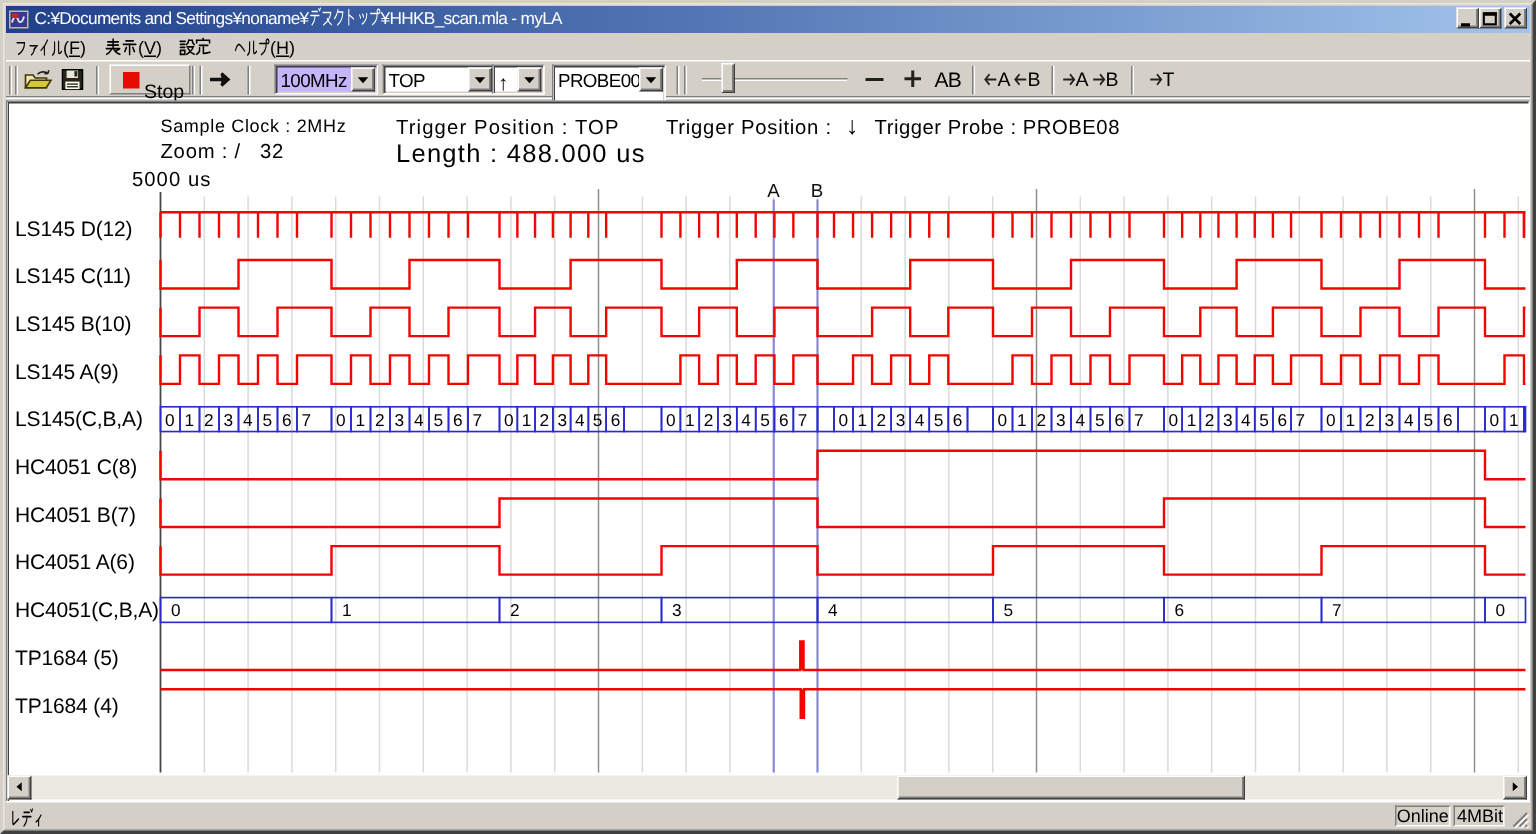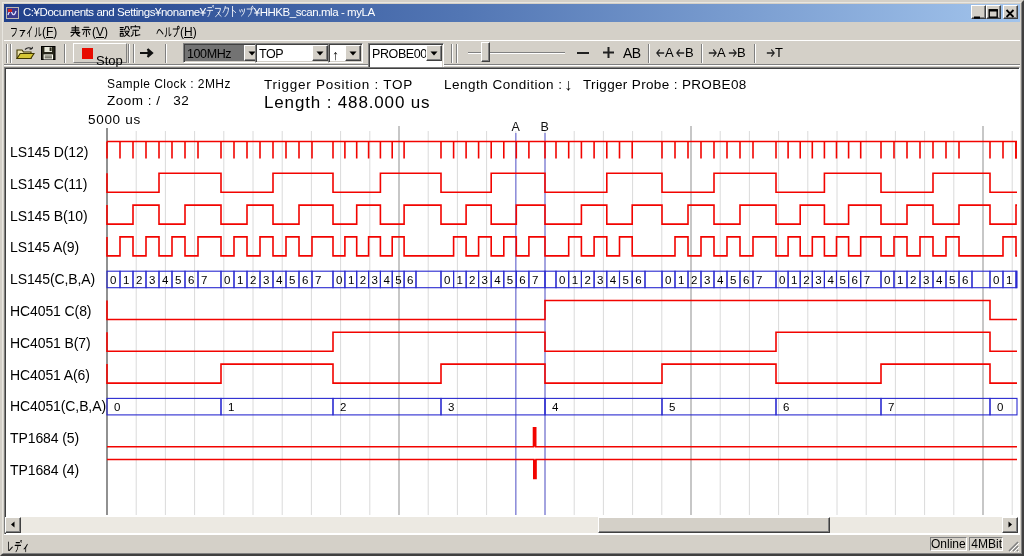--- a/index.html
+++ b/index.html
@@ -124,21 +124,21 @@
 <div class="ab" style="left:73px;top:43px;width:54px;height:20px;border-top:1px solid #fff;border-left:1px solid #fff;border-right:1px solid #808080;border-bottom:1px solid #808080"></div>
 <div class="ab" style="left:82px;top:48px;width:11px;height:11px;background:#e80b00"></div>
 <div class="ab" style="left:96px;top:53px;font-size:13px">Stop</div>
 <div class="ab sep" style="left:128px;top:44px;height:19px"></div>
 <div class="ab sep" style="left:133px;top:44px;height:19px"></div>
 <svg class="ab" style="left:139px;top:47px" width="19" height="12">
     <path d="M1,6 H12 M8.5,2 L13,6 L8.5,10" stroke="#111" stroke-width="2.2" fill="none"></path>
     <path d="M13,6 L8.5,2 L8.5,10 Z" fill="#111"></path>
   </svg>
 <div class="ab sep" style="left:165px;top:44px;height:19px"></div>
-<div class="ab" style="left:183px;top:43px;width:79px;height:20px;background:#737373;border-top:1px solid #808080;border-left:1px solid #808080;border-right:1px solid #fff;border-bottom:1px solid #fff;box-shadow:inset 1px 1px 0 #404040,inset -1px -1px 0 #d4d0c8">
+<div class="ab" style="left:183px;top:43px;width:69px;height:20px;background:#c4b5fd;border-top:1px solid #808080;border-left:1px solid #808080;border-right:1px solid #fff;border-bottom:1px solid #fff;box-shadow:inset 1px 1px 0 #404040,inset -1px -1px 0 #d4d0c8">
     <div style="position:absolute;left:3px;top:3px;font-size:12.5px;letter-spacing:-0.4px;white-space:nowrap">100MHz</div>
     <div class="raised" style="position:absolute;right:1px;top:1px;width:16px;height:16px"><svg width="14" height="14">
         <path d="M3.5,5.5 L10.5,5.5 L7,9.5 Z" fill="#000"></path>
       </svg></div>
   </div>
 <div class="ab" style="left:255px;top:43px;width:75px;height:20px;background:#fff;border-top:1px solid #808080;border-left:1px solid #808080;border-right:1px solid #fff;border-bottom:1px solid #fff;box-shadow:inset 1px 1px 0 #404040,inset -1px -1px 0 #d4d0c8">
     <div style="position:absolute;left:3px;top:3px;font-size:12.5px;letter-spacing:-0.4px;white-space:nowrap">TOP</div>
     <div class="raised" style="position:absolute;right:1px;top:1px;width:16px;height:16px"><svg width="14" height="14">
         <path d="M3.5,5.5 L10.5,5.5 L7,9.5 Z" fill="#000"></path>
       </svg></div>
@@ -178,21 +178,21 @@
 <div class="ab" style="left:728px;top:45px;font-size:13px;letter-spacing:-0.5px"><svg width="9" height="12" viewBox="0 0 11 12" preserveAspectRatio="none" style="vertical-align:-1.5px">
       <path d="M1,6 H10 M6.5,2.5 L10,6 L6.5,9.5" stroke="#222" stroke-width="1.3" fill="none"></path>
     </svg>B</div>
 <div class="ab sep" style="left:754px;top:44px;height:19px"></div>
 <div class="ab" style="left:766px;top:45px;font-size:13px;letter-spacing:-0.5px"><svg width="9" height="12" viewBox="0 0 11 12" preserveAspectRatio="none" style="vertical-align:-1.5px">
       <path d="M1,6 H10 M6.5,2.5 L10,6 L6.5,9.5" stroke="#222" stroke-width="1.3" fill="none"></path>
     </svg>T</div>
 <div class="ab" style="left:4px;top:67px;width:1016px;height:468px;background:#fff;border-top:1px solid #808080;border-left:1px solid #808080;border-right:1px solid #fff;border-bottom:1px solid #fff;box-shadow:inset 1px 1px 0 #404040"></div>
 <div class="ab" style="left:107px;top:77px;font-size:12px;letter-spacing:0.45px">Sample Clock : 2MHz</div>
 <div class="ab" style="left:264px;top:77px;font-size:13.5px;letter-spacing:0.75px">Trigger Position : TOP</div>
-<div class="ab" style="left:444px;top:77px;font-size:13.5px;letter-spacing:0.5px">Length Condition :</div>
+<div class="ab" style="left:444px;top:77px;font-size:13.5px;letter-spacing:0.5px">Trigger Position :</div>
 <div class="ab" style="left:564px;top:75px;font-size:16.5px">↓</div>
 <div class="ab" style="left:583px;top:77px;font-size:13.5px;letter-spacing:0.35px">Trigger Probe : PROBE08</div>
 <div class="ab" style="left:107px;top:93px;font-size:13.5px;letter-spacing:0.5px">Zoom : /&nbsp;&nbsp; 32</div>
 <div class="ab" style="left:264px;top:93px;font-size:17px;letter-spacing:0.85px">Length : 488.000 us</div>
 <div class="ab" style="left:88px;top:112px;font-size:13.5px;letter-spacing:0.7px">5000 us</div>
 <svg class="ab" style="left:0;top:0" width="1024" height="556" font-family="Liberation Sans,sans-serif">
 <g stroke="#dadada" stroke-width="1">
       <line x1="136.2" y1="131" x2="136.2" y2="515"></line>
       <line x1="165.4" y1="131" x2="165.4" y2="515"></line>
       <line x1="194.6" y1="131" x2="194.6" y2="515"></line>
@@ -498,17 +498,17 @@
     </svg><svg width="8" height="13" viewBox="0 0 12 13" preserveAspectRatio="none" style="vertical-align:-2px" fill="none" stroke="#000" stroke-width="1.1" stroke-linecap="round">
       <path d="M3,2.6 H8.4"></path>
       <path d="M1.6,5.4 H10"></path>
       <path d="M6,5.4 C6,8 5,10 3,11.6"></path>
       <path d="M9.8,0.8 L10.8,2.2"></path>
       <path d="M11.4,0.2 L12.4,1.6"></path>
     </svg><svg width="8" height="13" viewBox="0 0 12 13" preserveAspectRatio="none" style="vertical-align:-2px" fill="none" stroke="#000" stroke-width="1.1" stroke-linecap="round">
       <path d="M8,4.4 C6.6,6.6 5,8 3,9"></path>
       <path d="M5.6,7 V11.6"></path>
     </svg></div>
-<div class="ab" style="left:930px;top:537px;width:37px;height:14px;border-top:1px solid #808080;border-left:1px solid #808080;border-right:1px solid #fff;border-bottom:1px solid #fff;font-size:12px;line-height:13px">Online</div>
+<div class="ab" style="left:930px;top:537px;width:37px;height:14px;border-top:1px solid #808080;border-left:1px solid #808080;border-right:1px solid #fff;border-bottom:1px solid #fff;font-size:12px;text-align:center;line-height:13px">Online</div>
 <div class="ab" style="left:969px;top:537px;width:34px;height:14px;border-top:1px solid #808080;border-left:1px solid #808080;border-right:1px solid #fff;border-bottom:1px solid #fff;font-size:12px;text-align:right;line-height:13px">4MBit</div>
 <svg class="ab" style="left:1007px;top:540px" width="13" height="13">
     <path d="M11,2 L2,11 M11,6 L6,11 M11,10 L10,11" stroke="#808080" stroke-width="1.5"></path>
     <path d="M12,3 L3,12 M12,7 L7,12 M12,11 L11,12" stroke="#fff" stroke-width="1"></path>
   </svg>
 </body></html>

